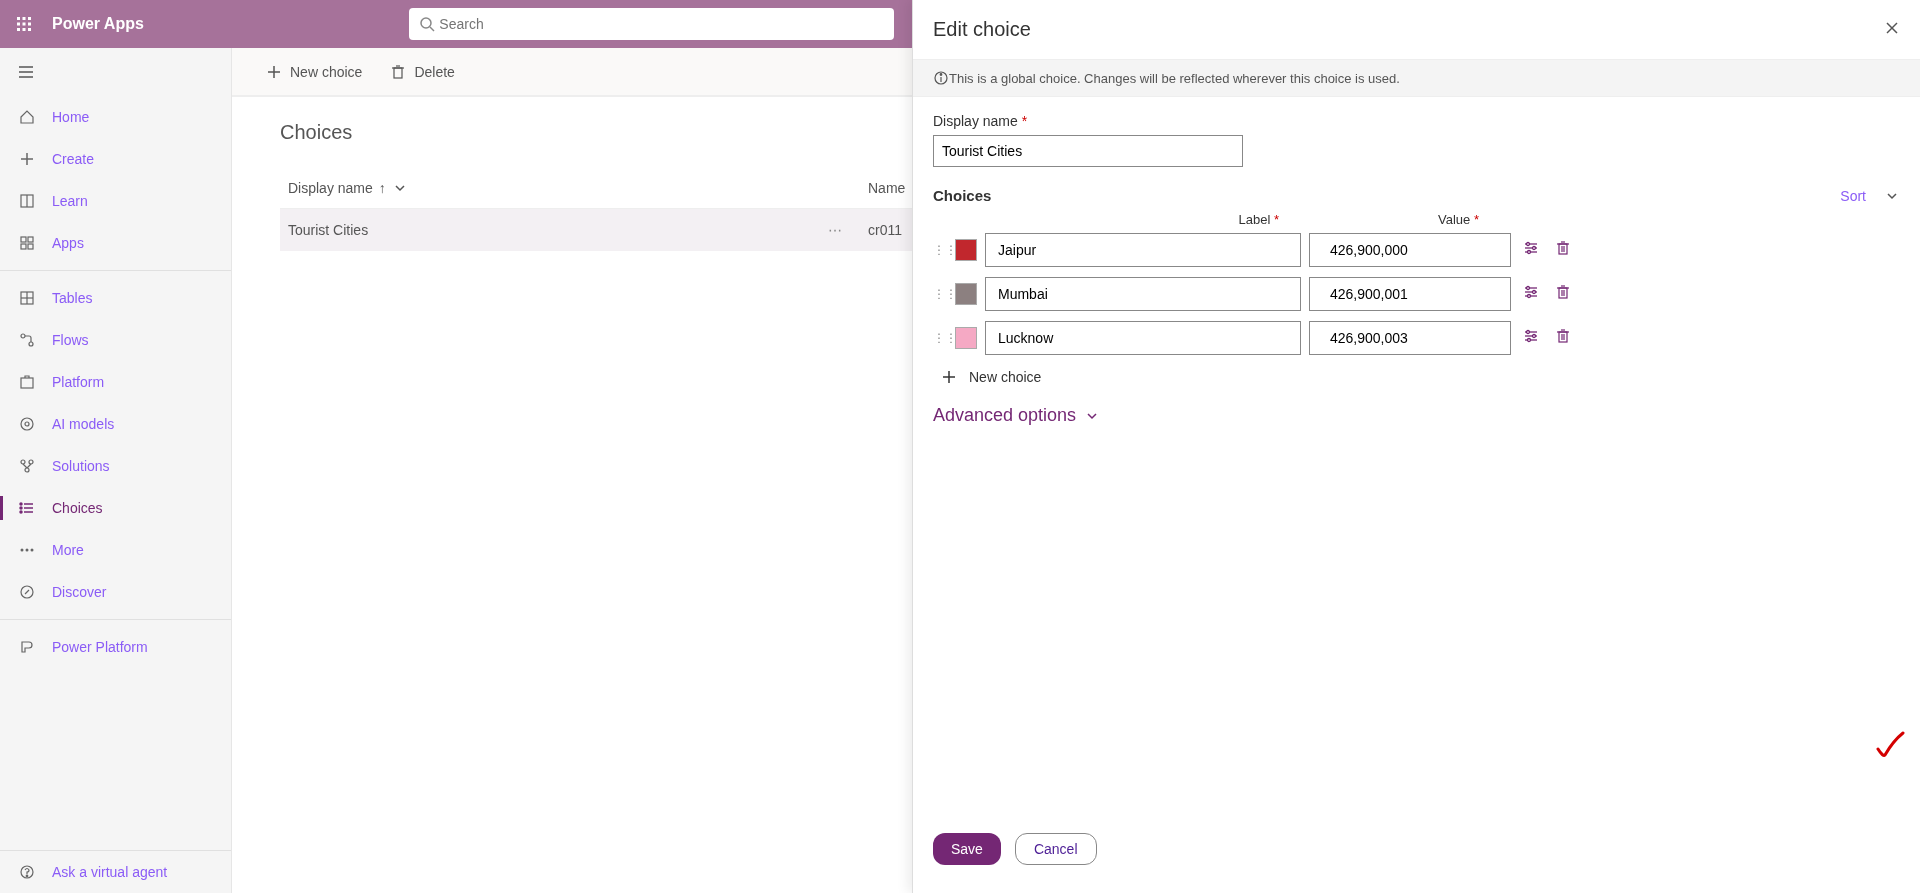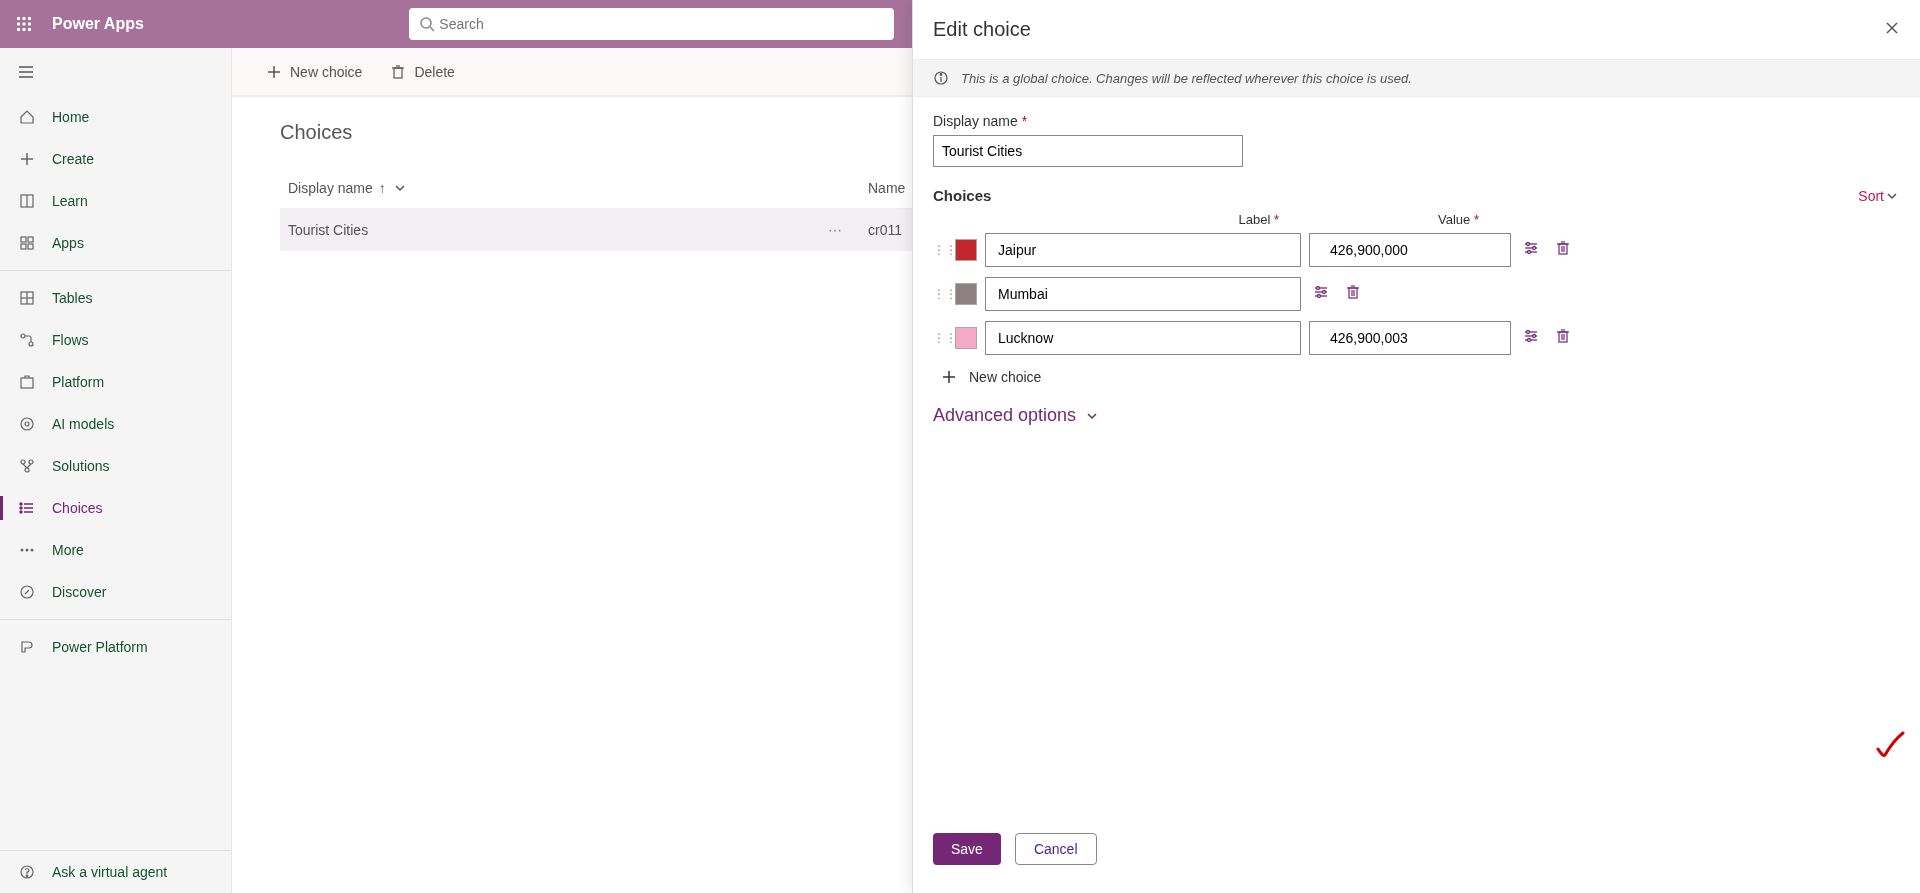--- a/index.html
+++ b/index.html
@@ -39,21 +39,21 @@
     background: #f5f5f5;
     display:flex;
     flex-direction:column;
   }
   .hamburger { height: 48px; display:flex; align-items:center; padding-left: 18px; color:#555; }
   .nav-item {
     height: 42px;
     display:flex;
     align-items:center;
     padding-left: 18px;
-    color: #14532d;
+    color: #8b5cf6;
     font-size: 14px;
     gap: 16px;
     cursor:pointer;
   }
   .nav-item.active { color: #742774; font-weight: 400; }
   .nav-item.active::before {
     content:'';
     position:absolute;
     left:0;
     width:3px;
@@ -115,39 +115,37 @@
     padding: 0 20px;
     border-bottom:1px solid #eee;
   }
   .panel-title { font-size: 20px; color:#333; }
   .panel-close { font-size:16px; color:#555; cursor:pointer; }
   .info-bar {
     background:#f4f4f4;
     padding: 10px 20px;
     display:flex;
     align-items:center;
-    gap:12px;
     color:#555;
     font-size:13px;
     border-bottom:1px solid #eee;
-    font-style:italic;
   }
   .panel-body { padding: 16px 20px; flex:1; overflow:auto; }
   .field-label { font-size:14px; color:#333; margin-bottom:6px; }
   .req { color:#c00; }
   .text-input {
     width: 310px; height: 32px;
     border:1px solid #888; padding: 0 8px; font-size:14px;
   }
   .choices-header {
     display:flex; align-items:center; justify-content:space-between;
     margin-top: 20px; margin-bottom: 6px;
   }
   .choices-header .lbl { font-size:15px; color:#333; font-weight:600;}
-  .sort-btn { font-size:14px; color:#be185d; display:flex; align-items:flex-start; gap:0; cursor:pointer;}
+  .sort-btn { font-size:14px; color:#8b5cf6; display:flex; align-items:flex-start; gap:18px; cursor:pointer;}
   .choice-cols {
     display:flex; align-items:center; font-size:13px; color:#333; margin: 8px 0 6px 56px; text-align: right;
   }
   .choice-cols .c-label { width: 290px; }
   .choice-cols .c-value { width: 200px; }
   .choice-row {
     display:flex; align-items:center; gap:8px; margin-bottom:10px;
   }
   .drag { width:14px; color:#888; cursor:grab; font-size:12px;}
   .swatch { width:22px; height:22px; border:1px solid #aaa; }
@@ -157,21 +155,21 @@
   .row-icon.trash { color:#742774; }
   .new-choice-inline {
     display:flex; align-items:center; gap:12px; color:#333; font-size:14px;
     margin: 14px 0 20px 8px; cursor:pointer;
   }
   .adv-link { color:#742774; font-size:18px; display:flex; align-items:center; gap:8px; cursor:pointer;}
   .panel-footer {
     padding: 18px 20px 28px 20px;
     display:flex; gap:14px; align-items:center;
   }
-  .btn { height:32px; padding: 0 18px; font-size:14px; cursor:pointer; border-radius:4px;}
+  .btn { height:32px; padding: 0 18px; font-size:14px; cursor:pointer; border-radius:12px;}
   .btn-primary { background:#742774; color:#fff; border:none;}
   .btn-secondary { background:#fff; border:1px solid #888; color:#4c1d95;}
 
   .red-check {
     position:absolute;
     left: 962px; bottom: 132px;
     width: 30px; height: 30px;
     pointer-events:none;
   }
 
@@ -467,20 +465,21 @@
               <line x1="2" y1="4" x2="14" y2="4"></line>
               <line x1="6" y1="2" x2="10" y2="2"></line>
               <line x1="7" y1="6" x2="7" y2="12"></line>
               <line x1="9" y1="6" x2="9" y2="12"></line>
             </svg></span>
         </div>
         <div class="choice-row">
           <span class="drag">⋮⋮</span>
           <span class="swatch" style="background:#8c8080"></span>
           <input class="inp-label" value="Mumbai" style="">
+          <input class="inp-value" value="426,900,001" style="">
           <span class="row-icon"><svg class="icon" viewBox="0 0 16 16" fill="none" stroke="#742774" stroke-width="1.3">
               <line x1="2" y1="4" x2="14" y2="4"></line>
               <line x1="2" y1="8" x2="14" y2="8"></line>
               <line x1="2" y1="12" x2="14" y2="12"></line>
               <circle cx="5" cy="4" r="1.5" fill="#fff"></circle>
               <circle cx="11" cy="8" r="1.5" fill="#fff"></circle>
               <circle cx="6" cy="12" r="1.5" fill="#fff"></circle>
             </svg></span>
           <span class="row-icon trash"><svg class="icon" viewBox="0 0 16 16" fill="none" stroke="#742774" stroke-width="1.2">
               <rect x="4" y="4" width="8" height="10"></rect>

